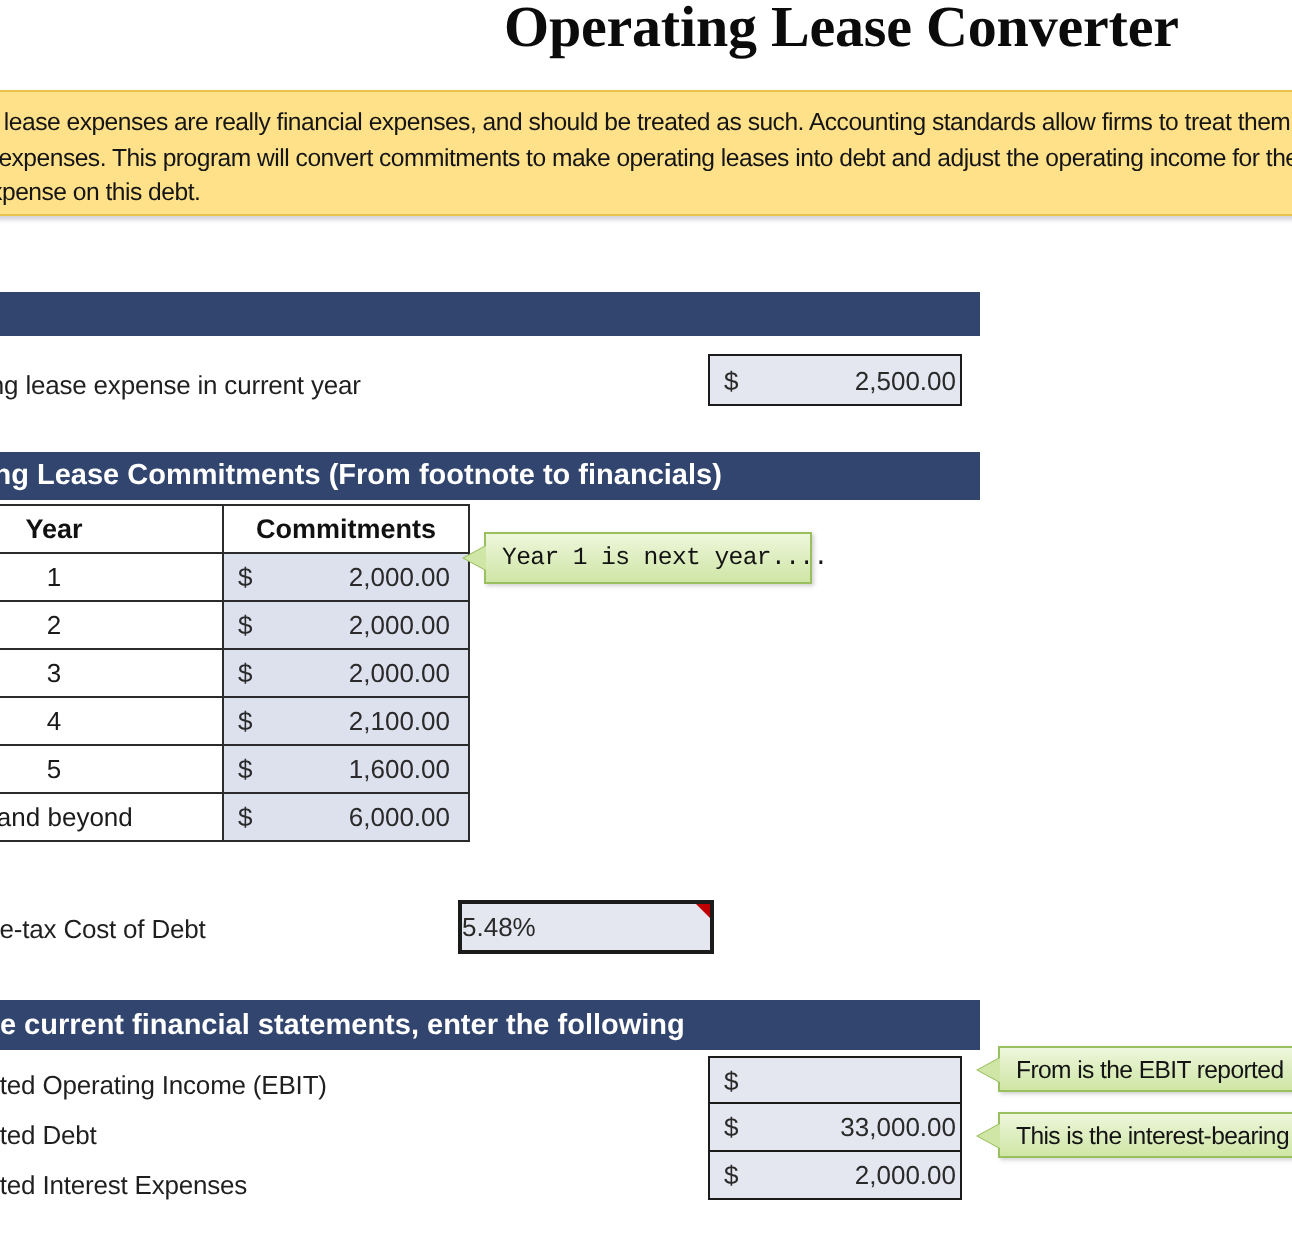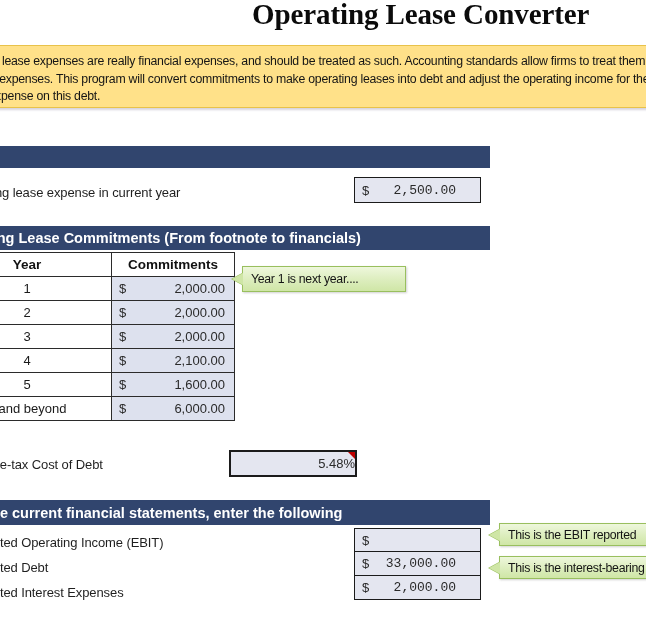--- a/index.html
+++ b/index.html
@@ -95,26 +95,25 @@
     display: flex;
     align-items: center;
   }
   .inputbox .cur {
     padding-left: 7px;
     flex: 0 0 auto;
   }
   .inputbox .amt {
     flex: 1 1 auto;
     text-align: right;
-    padding-right: 24px;
-    font-family: Liberation Mono, monospace;
+    padding-right: 2px;
   }
   .inputbox .ctr {
     flex: 1 1 auto;
-    text-align: right;
+    text-align: left;
   }
   #box-leaseexp { left: 354px; top: 177px; width: 127px; height: 26px; }
   #box-costdebt { left: 229px; top: 450px; width: 128px; height: 27px; border-width: 2px; }
 
   
   #box-ebit { left: 354px; top: 528px; width: 127px; height: 24px; }
   #box-debt { left: 354px; top: 552px; width: 127px; height: 24px; border-top: none; }
   #box-int  { left: 354px; top: 576px; width: 127px; height: 24px; border-top: none; }
 
   
@@ -184,21 +183,21 @@
     left: -11px;
     top: 50%;
     transform: translateY(-50%);
     width: 0;
     height: 0;
     border-top: 6px solid transparent;
     border-bottom: 6px solid transparent;
     border-right: 11px solid #cfe6a6;
     filter: drop-shadow(-1px 0 0 #99bf5e);
   }
-  #callout-year1 { left: 242px; top: 266px; width: 164px; height: 26px; }
+  #callout-year1 { left: 242px; top: 266px; width: 164px; height: 26px; font-family: Liberation Mono, monospace; }
   #callout-ebit  { left: 499px; top: 523px; width: 180px; height: 23px; }
   #callout-int   { left: 499px; top: 556px; width: 180px; height: 23px; }
 </style>
 </head>
 <body>
 
 <div class="title">Operating Lease Converter</div>
 
 <div class="banner">
   <div class="banner-text">Operating lease expenses are really financial expenses, and should be treated as such. Accounting standards allow firms to treat them as operating expenses. This program will convert commitments to make operating leases into debt and adjust the operating income for the imputed interest expense on this debt.</div>
@@ -305,18 +304,18 @@
   <span class="cur">$</span>
   <span class="amt">33,000.00</span>
 </div>
 <div class="inputbox" id="box-int">
   <span class="cur">$</span>
   <span class="amt">2,000.00</span>
 </div>
 
 <div class="callout" id="callout-ebit">
   <span class="tail"></span>
-  <span>This is the EBIT reported</span>
+  <span>From is the EBIT reported</span>
 </div>
 <div class="callout" id="callout-int">
   <span class="tail"></span>
   <span>This is the interest-bearing debt</span>
 </div>
 
 </body></html>

